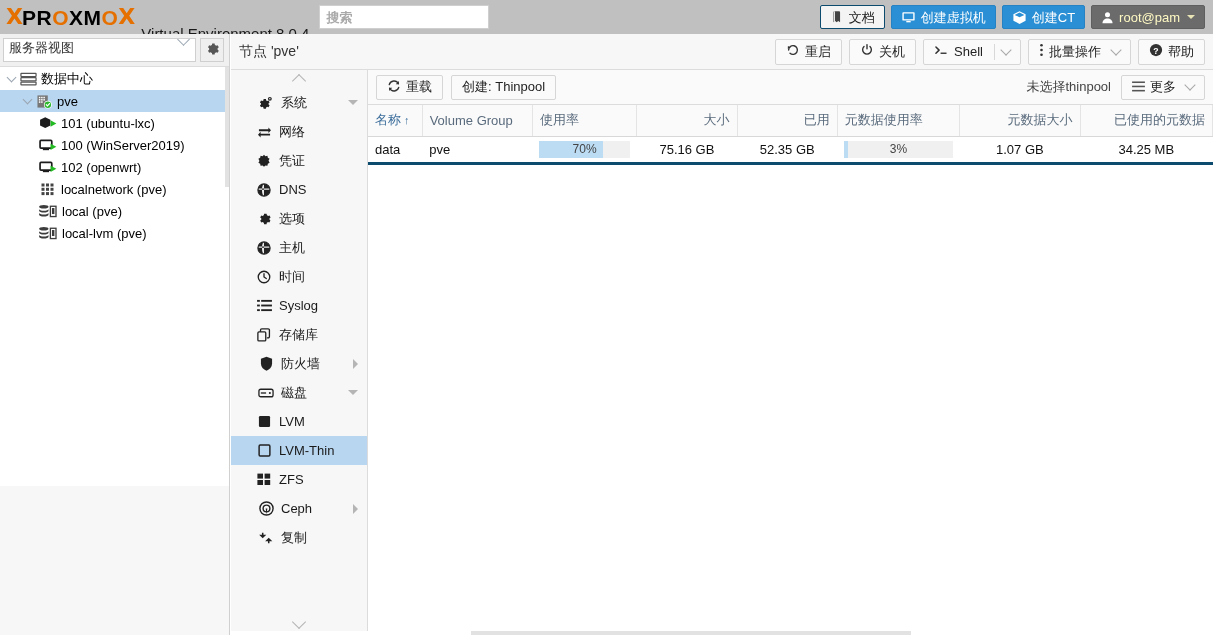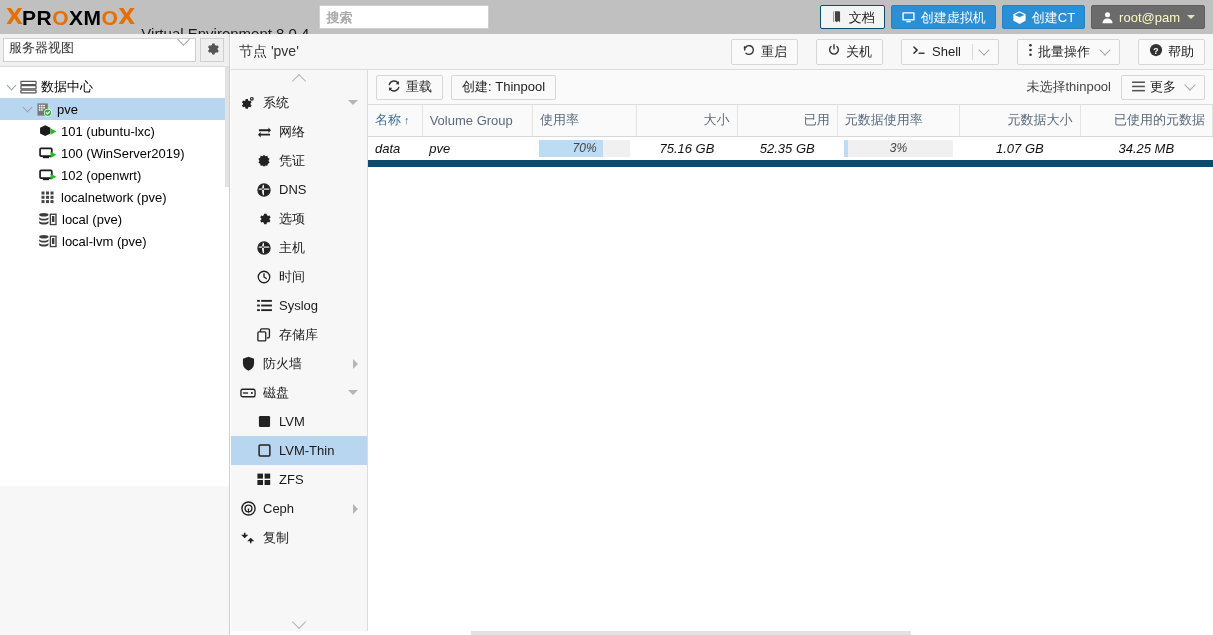--- a/index.html
+++ b/index.html
@@ -81,21 +81,21 @@
     border-bottom: 1.6px solid #9aa5b1; transform: rotate(45deg);
     margin-top: -4px; margin-right: 2px;
   }
   #gear-btn {
     width: 24px; height: 24px; background: #efefef;
     border: 1px solid #cfcfcf; display: flex;
     align-items: center; justify-content: center; cursor: pointer;
   }
   #tree {
     background: #fff; border-top: 1px solid #dcdcdc;
-    height: 420px; overflow: hidden; padding-top: 9px;
+    height: 420px; overflow: hidden; padding-top: 1px;
     position: relative;
   }
   .tnode {
     display: flex; align-items: center; height: 22px;
     font-size: 13px; color: #000; cursor: pointer; white-space: nowrap;
   }
   .tnode.sel { background: #b8d6f0; }
   .tarrow {
     width: 14px; display: flex; align-items: center; justify-content: center;
     flex: 0 0 14px;
@@ -114,21 +114,21 @@
   .scrollbar-v i { display:block; width:4px; height:120px; background:#e2e2e2; }
 
   
   #content { position: absolute; left: 231px; top: 34px; width: 982px; height: 601px; background: #fff; }
 
   #node-header {
     height: 36px; background: #f7f7f7; border-bottom: 1px solid #dcdcdc;
     display: flex; align-items: center; padding: 0 8px;
   }
   #node-title { font-size: 14px; color: #333; }
-  #node-actions { margin-left: auto; display: flex; align-items: center; gap: 18px; }
+  #node-actions { margin-left: auto; display: flex; align-items: center; gap: 7px; }
   .nbtn {
     height: 26px; display: flex; align-items: center; gap: 5px;
     padding: 0 10px; font-size: 13px; color: #222;
     background: #fafafa; border: 1px solid #d6d6d6; border-radius: 2px;
     cursor: pointer; white-space: nowrap;
   }
   .nbtn .sep { width: 1px; height: 16px; background: #d8d8d8; margin: 0 2px 0 6px; }
   .chev-sm {
     width: 8px; height: 8px; border-right: 1.5px solid #a8a8a8;
     border-bottom: 1.5px solid #a8a8a8; transform: rotate(45deg); margin-top: -4px;
@@ -151,21 +151,21 @@
   }
   .nav-scroll-arrow.up i { transform: rotate(-135deg); margin-top: 4px; }
   .nav-scroll-arrow.down i { transform: rotate(45deg); margin-bottom: 4px; }
   .nitem {
     display: flex; align-items: center; height: 29px;
     font-size: 13px; color: #1a1a1a; cursor: pointer; white-space: nowrap;
   }
   .nitem.sel { background: #b8d6f0; }
   .nitem .nic { flex: 0 0 22px; display: flex; align-items: center; justify-content: center; }
   .nitem .ntxt { margin-left: 4px; }
-  .nitem.lvl0 { padding-left: 6px; }
+  .nitem.lvl0 { padding-left: 24px; }
   .nitem.lvl1 { padding-left: 22px; }
   .nitem .ntail { margin-left: auto; padding-right: 9px; display: flex; align-items: center; }
   .tri-d { width: 0; height: 0; border-left: 5px solid transparent; border-right: 5px solid transparent; border-top: 5px solid #b5b5b5; }
   .tri-r { width: 0; height: 0; border-top: 5px solid transparent; border-bottom: 5px solid transparent; border-left: 5px solid #b5b5b5; }
 
   
   #main { flex: 1; background: #fff; display: flex; flex-direction: column; min-width: 0; }
   #grid-toolbar {
     height: 35px; border-bottom: 1px solid #dcdcdc; background: #fafafa;
     display: flex; align-items: center; padding: 0 8px; gap: 8px;
@@ -183,21 +183,21 @@
   table.grid th {
     height: 31px; background: #fafafa; border-bottom: 1px solid #d8d8d8;
     border-right: 1px solid #e4e4e4; font-weight: normal;
     font-size: 13px; color: #5a6b7d; padding: 0 7px; white-space: nowrap;
   }
   table.grid th.l { text-align: left; }
   table.grid th.r { text-align: right; }
   table.grid th.active { color: #3c6e9c; }
   table.grid td {
     height: 27px; font-size: 13px; color: #111; padding: 0 7px;
-    border-bottom: 7px solid #0c4a6e; white-space: nowrap; font-style: italic;
+    border-bottom: 3px solid #0c4a6e; white-space: nowrap;
   }
   table.grid td.l { text-align: left; }
   table.grid td.r { text-align: center; }
   .pbar {
     position: relative; height: 17px; background: #f0f0f0;
     width: 100%; overflow: hidden;
   }
   .pbar .fill { position: absolute; left: 0; top: 0; bottom: 0; background: #bcdcf4; }
   .pbar .val {
     position: relative; z-index: 2; text-align: center;

